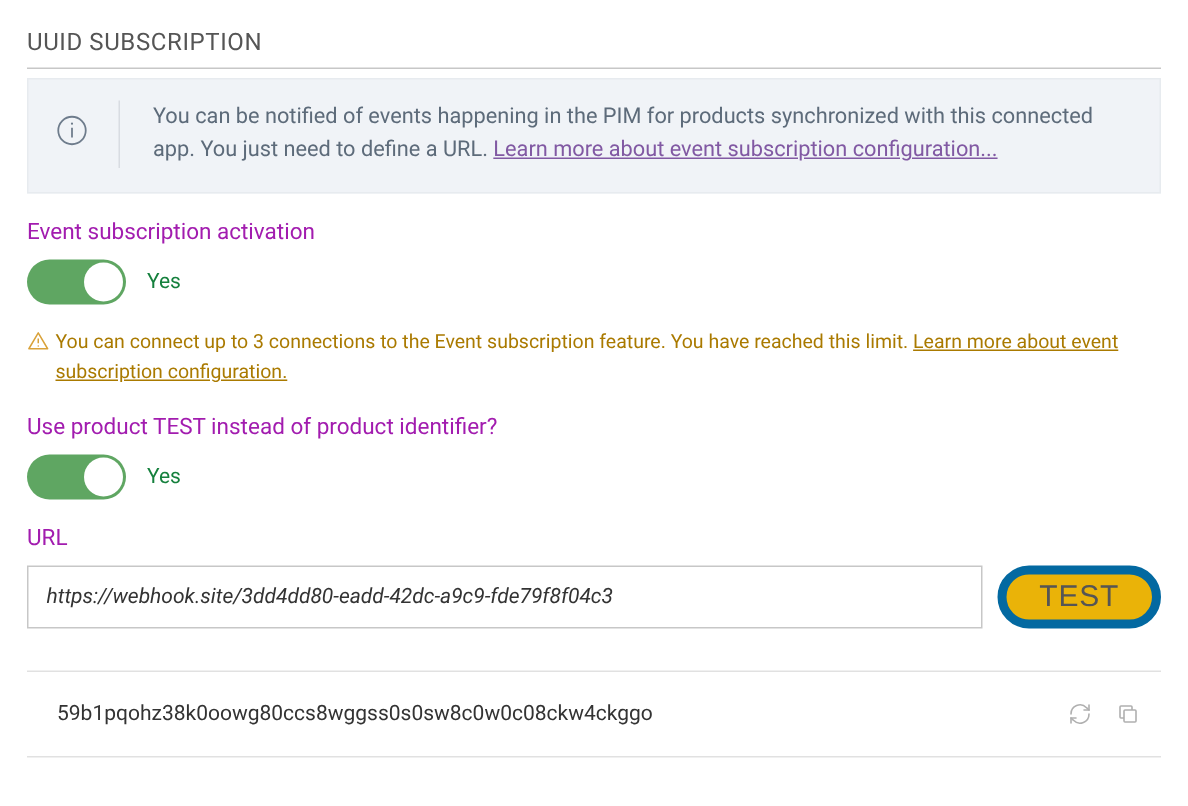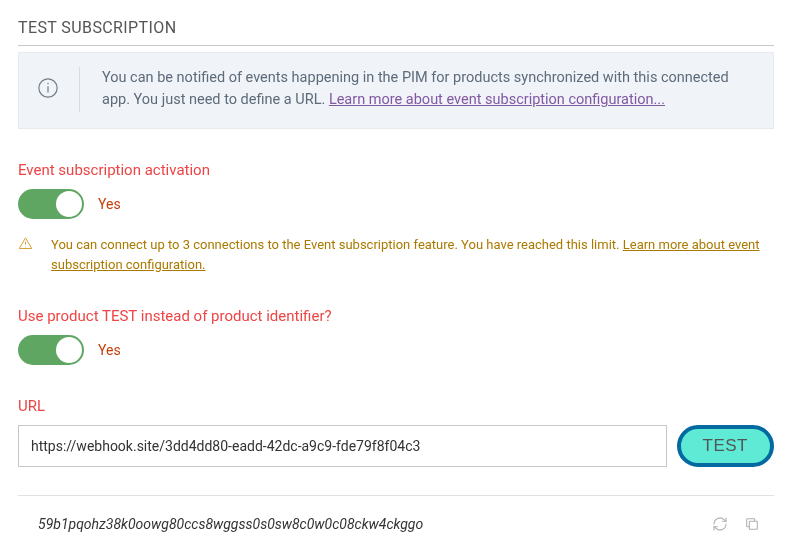--- a/index.html
+++ b/index.html
@@ -42,24 +42,24 @@
     color: #5d6b7a;
     line-height: 1.55;
     font-size: 14.5px;
   }
   .info-link {
     color: #8159a3;
     text-decoration: underline;
     cursor: pointer;
   }
   .field-label {
-    color: #ef4444;
+    color: #a21caf;
     font-size: 15px;
     margin-bottom: 10px;
-    margin-top: 32px;
+    margin-top: 16px;
   }
   .toggle-row {
     display: flex;
     align-items: center;
     gap: 14px;
   }
   .toggle {
     width: 66px;
     height: 30px;
     border-radius: 16px;
@@ -71,27 +71,27 @@
   .toggle-knob {
     position: absolute;
     top: 2px;
     right: 2px;
     width: 26px;
     height: 26px;
     border-radius: 50%;
     background: #fff;
   }
   .toggle-label {
-    color: #c2410c;
+    color: #15803d;
     font-size: 14px;
   }
   .warning-row {
     display: flex;
     align-items: flex-start;
-    gap: 18px;
+    gap: 4px;
     margin-top: 16px;
     font-size: 13px;
     color: #aa7a00;
     line-height: 1.55;
   }
   .warning-icon {
     flex: 0 0 auto;
     margin-top: 1px;
   }
   .warning-link {
@@ -105,27 +105,28 @@
     align-items: stretch;
   }
   .url-input {
     flex: 1;
     border: 1px solid #c7c7c7;
     padding: 12px 12px;
     font-size: 14px;
     color: #333;
     font-family: inherit;
     outline: none;
+    font-style: italic;
   }
   .test-btn {
-    border: 4px solid #0369a1;
-    background: #5eead4;
+    border: 6px solid #0369a1;
+    background: #eab308;
     color: #555;
     padding: 0 22px;
-    font-size: 17px;
+    font-size: 20px;
     letter-spacing: 0.5px;
     border-radius: 22px;
     cursor: pointer;
   }
   .secret-table {
     margin-top: 28px;
     border-top: 1px solid #e1e1e1;
     border-bottom: 1px solid #e1e1e1;
   }
   .secret-row {
@@ -135,38 +136,37 @@
   }
   .secret-name {
     color: #8159a3;
     width: 122px;
     font-size: 14px;
   }
   .secret-value {
     flex: 1;
     color: #333;
     font-size: 14px;
-    font-style: italic;
   }
   .secret-actions {
     display: flex;
     gap: 16px;
     align-items: center;
     padding-right: 8px;
   }
   .icon-btn {
     cursor: pointer;
     color: #a8a8a8;
     display: inline-flex;
   }
 </style>
 </head>
 <body>
 
-<h1 class="section-title">TEST SUBSCRIPTION</h1>
+<h1 class="section-title">UUID SUBSCRIPTION</h1>
 <hr class="divider">
 
 <div class="info-box">
   <div class="info-icon-wrap">
     <span>
       <svg width="22" height="22" viewBox="0 0 24 24" fill="none" stroke="#6e7c8c" stroke-width="1.3">
         <circle cx="12" cy="12" r="10"></circle>
         <line x1="12" y1="10" x2="12" y2="17"></line>
         <circle cx="12" cy="7" r="0.8" fill="#6e7c8c" stroke="none"></circle>
       </svg>

